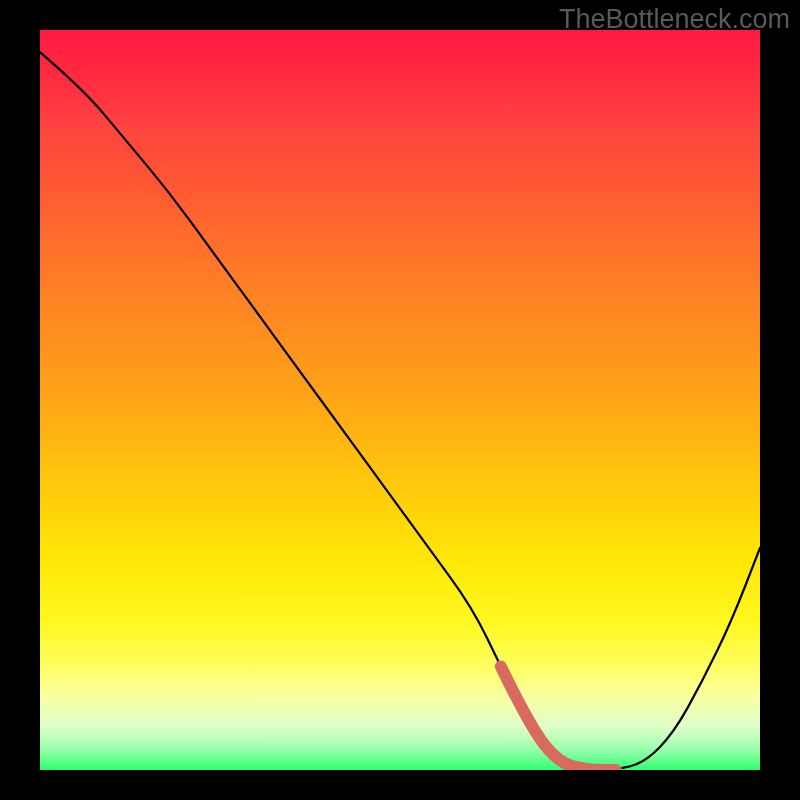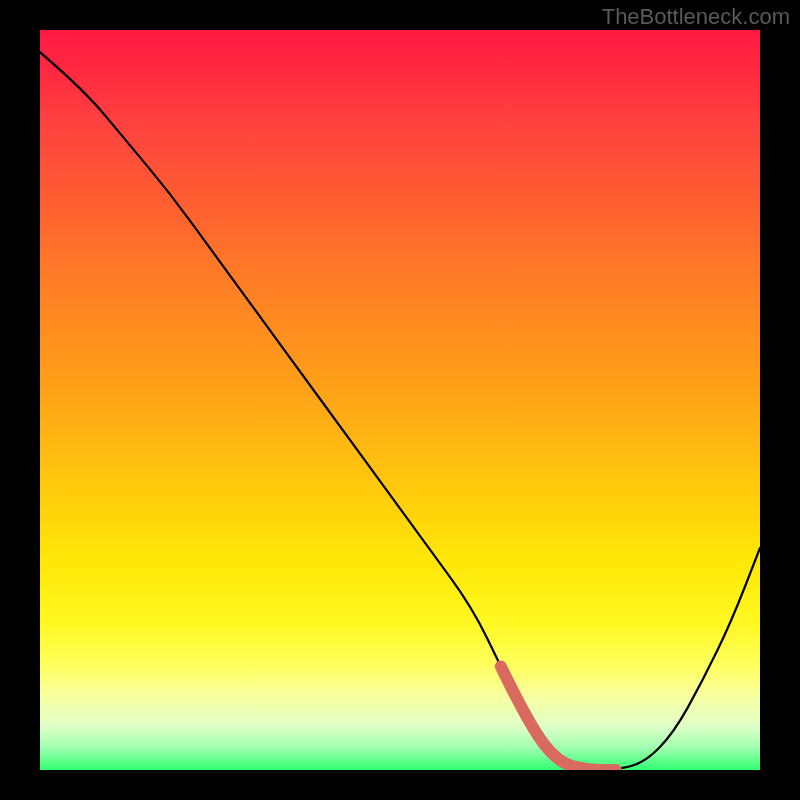--- a/index.html
+++ b/index.html
@@ -9,21 +9,21 @@
     background: #000;
     position: relative;
     overflow: hidden;
     font-family: Arial, sans-serif;
   }
   .watermark {
     position: absolute;
     top: 4px;
     right: 10px;
     color: #5a5a5a;
-    font-size: 22px;
+    font-size: 27px;
     font-weight: 500;
     z-index: 10;
   }
   .plot-area {
     position: absolute;
     left: 40px;
     top: 30px;
     width: 720px;
     height: 740px;
     background: linear-gradient(to bottom,

